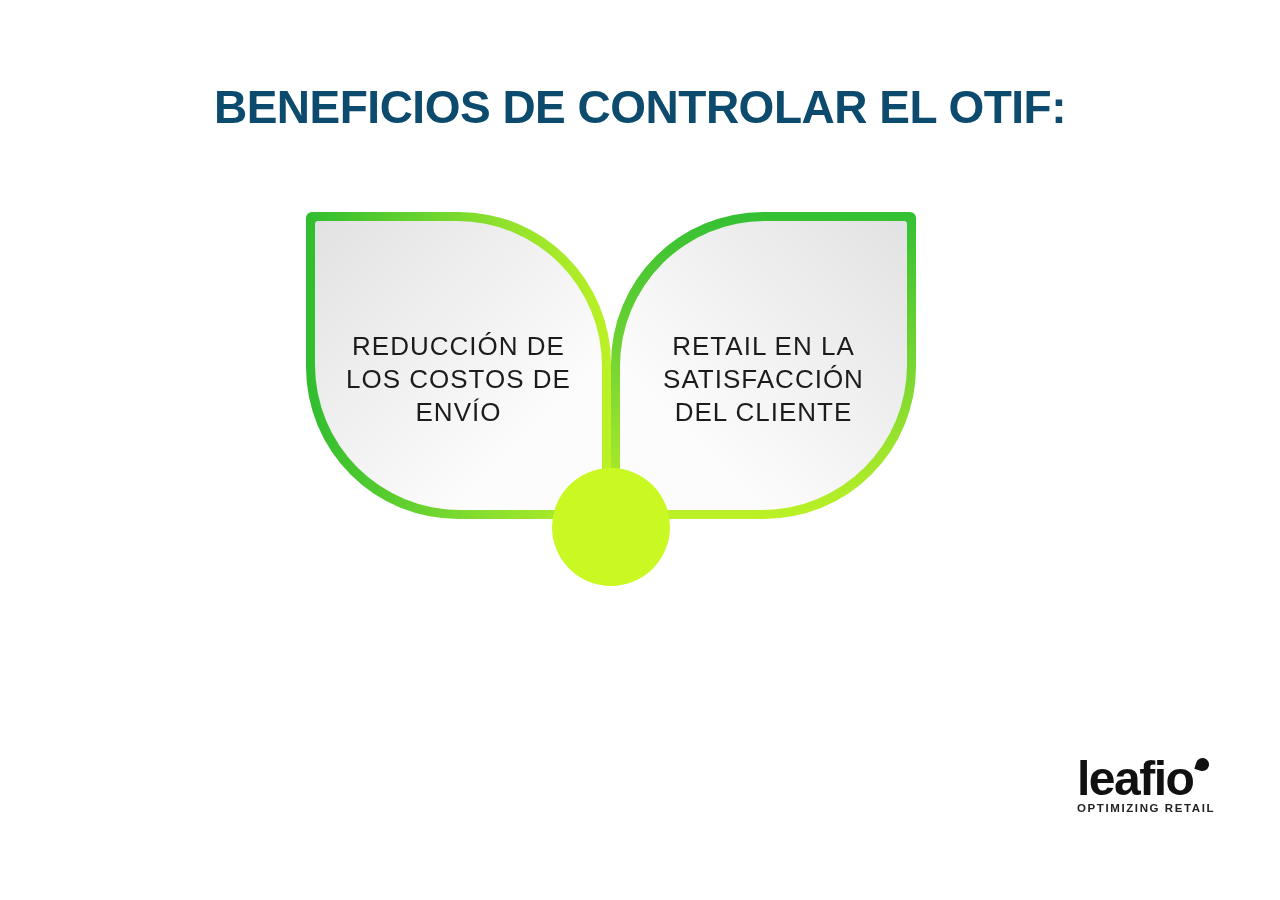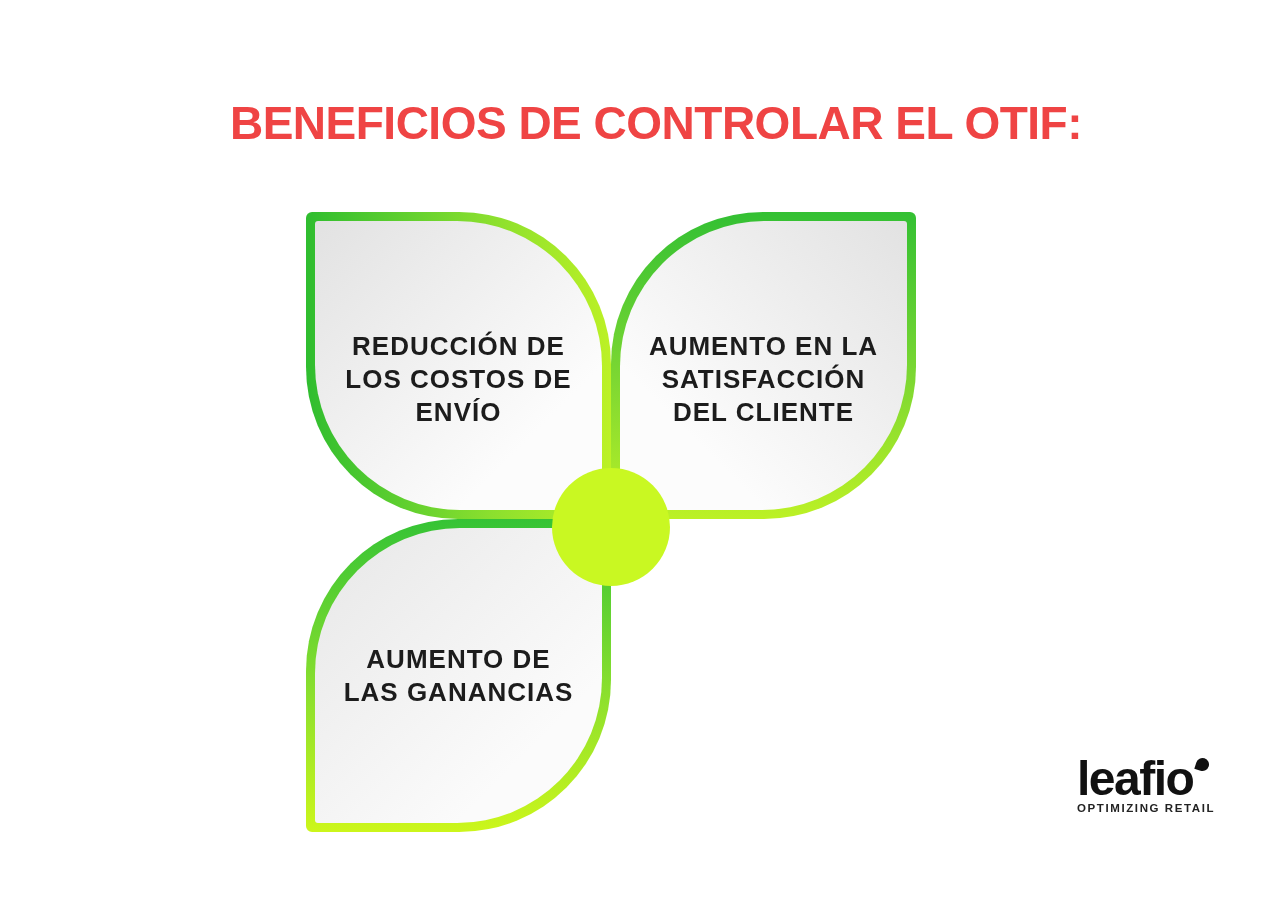--- a/index.html
+++ b/index.html
@@ -9,25 +9,25 @@
     background:#ffffff;
     font-family:"Liberation Sans", sans-serif;
     overflow:hidden;
   }
 
   
   .title {
     position:absolute;
     top:80px; left:50%;
     transform:translateX(-50%);
-    margin:16px;
+    margin:0;
     font-size:46px;
     font-weight:700;
     letter-spacing:-0.5px;
-    color:#ef4444;
+    color:#0c4a6e;
     white-space:nowrap;
   }
 
   
   .flower {
     position:absolute;
     left:306px; top:212px;
     width:610px; height:620px;
   }
   .petal {
@@ -39,21 +39,21 @@
     width:100%; height:100%;
     box-sizing:border-box;
     display:flex;
     align-items:center;
     justify-content:center;
     text-align:center;
   }
   .petal-label {
     font-size:26px;
     line-height:33px;
-    font-weight:700;
+    font-weight:400;
     letter-spacing:1px;
     color:#1c1c1c;
     white-space:pre-line;
   }
 
   .petal-tl {
     left:0; top:0; width:305px; height:307px;
     background:linear-gradient(90deg,#2fbd2f 0%,#8adf2e 60%,#bcf125 100%);
     border-radius:6px 152px 0 152px;
   }
@@ -149,32 +149,26 @@
     <div class="petal petal-tl">
       <div class="petal-inner">
         <span class="petal-label">REDUCCIÓN DE
 LOS COSTOS DE
 ENVÍO</span>
       </div>
     </div>
 
     <div class="petal petal-tr">
       <div class="petal-inner">
-        <span class="petal-label">AUMENTO EN LA
+        <span class="petal-label">RETAIL EN LA
 SATISFACCIÓN
 DEL CLIENTE</span>
       </div>
     </div>
 
-    <div class="petal petal-bl">
-      <div class="petal-inner">
-        <span class="petal-label">AUMENTO DE
-LAS GANANCIAS</span>
-      </div>
-    </div>
 
 
     <div class="center-dot"></div>
   </div>
 
   <div class="logo">
     <div class="logo-row">
       <span class="wordmark">leafio</span>
       <span class="leaf-mark"></span>
     </div>

